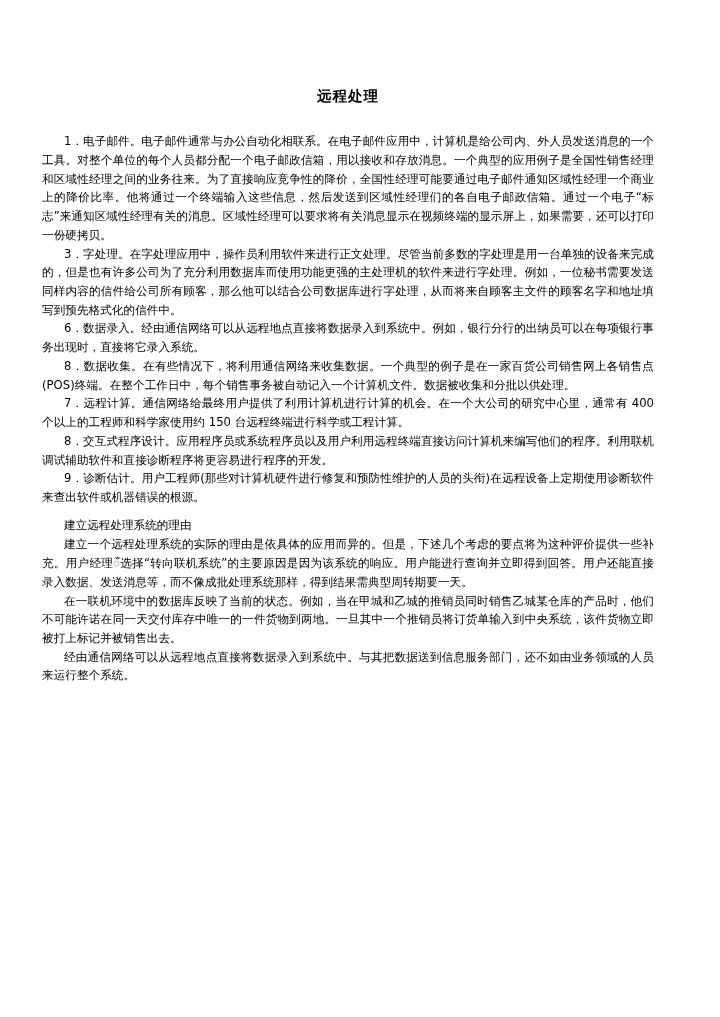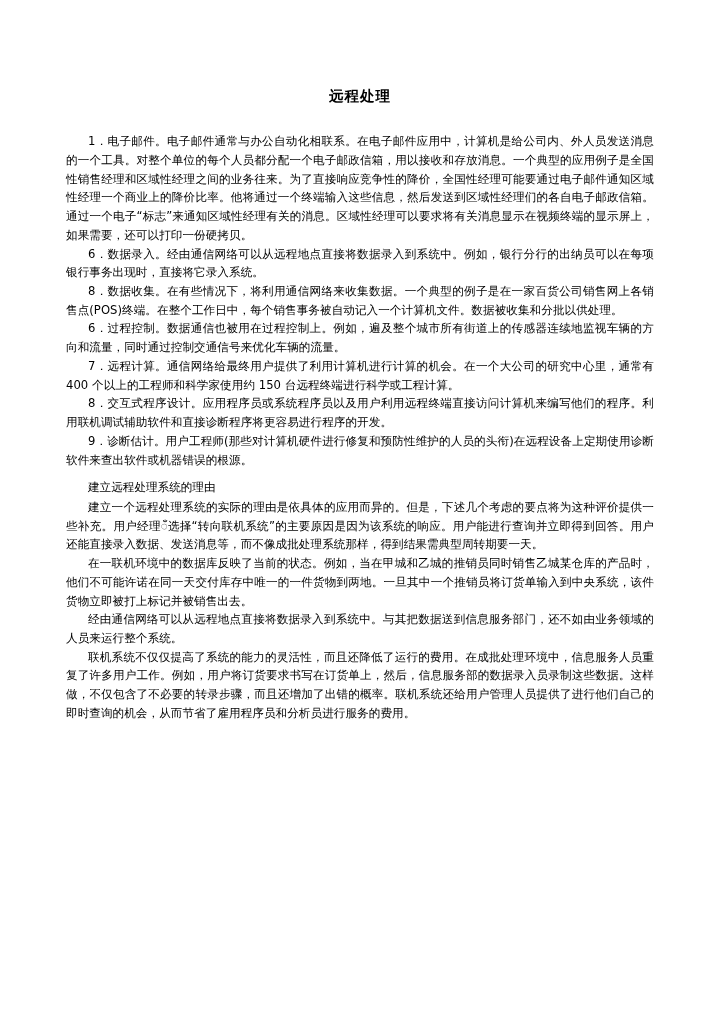--- a/index.html
+++ b/index.html
@@ -12,21 +12,21 @@
     height: 1017px;
     font-family: "DejaVu Sans", "Liberation Sans", sans-serif;
     color: #000000;
     overflow: hidden;
   }
   .page {
     position: relative;
     width: 720px;
     height: 980px;
     box-sizing: border-box;
-    padding: 86px 66px 40px 66px;
+    padding: 86px 66px 40px 42px;
   }
   .doc-title {
     text-align: center;
     font-size: 14.5px;
     font-weight: bold;
     letter-spacing: 1px;
     margin: 0 0 26px 0;
     line-height: 1.4;
   }
   .section-heading {
@@ -53,31 +53,30 @@
 </style>
 </head>
 <body>
 
 <div class="page">
 
   <h1 class="doc-title">远程处理</h1>
 
   <div class="body-block">
     <p class="body-par">1．电子邮件。电子邮件通常与办公自动化相联系。在电子邮件应用中，计算机是给公司内、外人员发送消息的一个工具。对整个单位的每个人员都分配一个电子邮政信箱，用以接收和存放消息。一个典型的应用例子是全国性销售经理和区域性经理之间的业务往来。为了直接响应竞争性的降价，全国性经理可能要通过电子邮件通知区域性经理一个商业上的降价比率。他将通过一个终端输入这些信息，然后发送到区域性经理们的各自电子邮政信箱。通过一个电子“标志”来通知区域性经理有关的消息。区域性经理可以要求将有关消息显示在视频终端的显示屏上，如果需要，还可以打印一份硬拷贝。</p>
+    <p class="body-par">3．字处理。在字处理应用中，操作员利用软件来进行正文处理。尽管当前多数的字处理是用一台单独的设备来完成的，但是也有许多公司为了充分利用数据库而使用功能更强的主处理机的软件来进行字处理。例如，一位秘书需要发送同样内容的信件给公司所有顾客，那么他可以结合公司数据库进行字处理，从而将来自顾客主文件的顾客名字和地址填写到预先格式化的信件中。</p>
     <p class="body-par">6．数据录入。经由通信网络可以从远程地点直接将数据录入到系统中。例如，银行分行的出纳员可以在每项银行事务出现时，直接将它录入系统。</p>
     <p class="body-par">8．数据收集。在有些情况下，将利用通信网络来收集数据。一个典型的例子是在一家百货公司销售网上各销售点(POS)终端。在整个工作日中，每个销售事务被自动记入一个计算机文件。数据被收集和分批以供处理。</p>
-    <p class="body-par">6．过程控制。数据通信也被用在过程控制上。例如，遍及整个城市所有街道上的传感器连续地监视车辆的方向和流量，同时通过控制交通信号来优化车辆的流量。</p>
     <p class="body-par">7．远程计算。通信网络给最终用户提供了利用计算机进行计算的机会。在一个大公司的研究中心里，通常有 400 个以上的工程师和科学家使用约 150 台远程终端进行科学或工程计算。</p>
     <p class="body-par">8．交互式程序设计。应用程序员或系统程序员以及用户利用远程终端直接访问计算机来编写他们的程序。利用联机调试辅助软件和直接诊断程序将更容易进行程序的开发。</p>
     <p class="body-par">9．诊断估计。用户工程师(那些对计算机硬件进行修复和预防性维护的人员的头衔)在远程设备上定期使用诊断软件来查出软件或机器错误的根源。</p>
   </div>
 
   <div class="section-gap"></div>
 
   <div class="body-block">
     <div class="section-heading">建立远程处理系统的理由</div>
     <p class="body-par">建立一个远程处理系统的实际的理由是依具体的应用而异的。但是，下述几个考虑的要点将为这种评价提供一些补充。用户经理ँ选择“转向联机系统”的主要原因是因为该系统的响应。用户能进行查询并立即得到回答。用户还能直接录入数据、发送消息等，而不像成批处理系统那样，得到结果需典型周转期要一天。</p>
     <p class="body-par">在一联机环境中的数据库反映了当前的状态。例如，当在甲城和乙城的推销员同时销售乙城某仓库的产品时，他们不可能许诺在同一天交付库存中唯一的一件货物到两地。一旦其中一个推销员将订货单输入到中央系统，该件货物立即被打上标记并被销售出去。</p>
     <p class="body-par">经由通信网络可以从远程地点直接将数据录入到系统中。与其把数据送到信息服务部门，还不如由业务领域的人员来运行整个系统。</p>
-    <p class="body-par">联机系统不仅仅提高了系统的能力的灵活性，而且还降低了运行的费用。在成批处理环境中，信息服务人员重复了许多用户工作。例如，用户将订货要求书写在订货单上，然后，信息服务部的数据录入员录制这些数据。这样做，不仅包含了不必要的转录步骤，而且还增加了出错的概率。联机系统还给用户管理人员提供了进行他们自己的即时查询的机会，从而节省了雇用程序员和分析员进行服务的费用。</p>
   </div>
 
 </div>
 
 </body></html>

